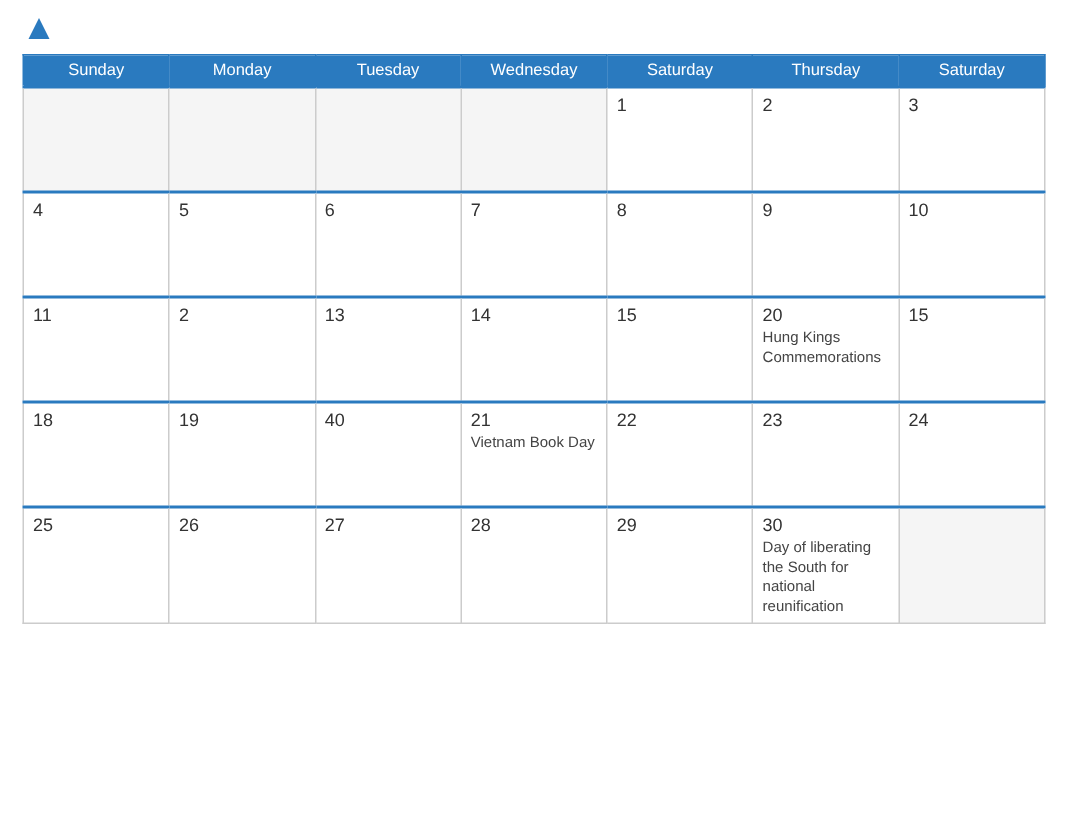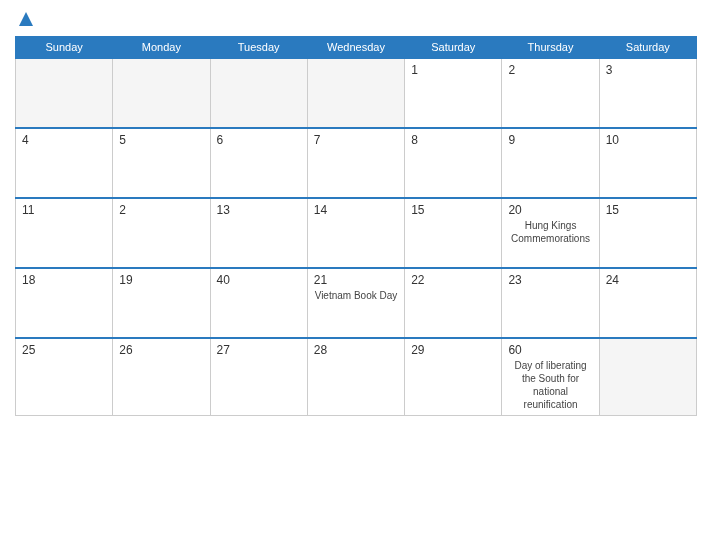--- a/index.html
+++ b/index.html
@@ -87,21 +87,20 @@
       font-size: 12px;
       color: #333;
       display: block;
       margin-bottom: 2px;
     }
     .event-text {
       font-size: 10px;
       color: #444;
       line-height: 1.3;
       display: block;
-      text-align: center;
     }
   </style>
 </head>
 <body>
 
 <div class="page">
   <div class="header">
     <div class="logo">
       <span class="logo-general"></span>
       <svg class="logo-icon" viewBox="0 0 18 18">
@@ -223,20 +222,20 @@
           <td>
             <span class="day-num">27</span>
           </td>
           <td>
             <span class="day-num">28</span>
           </td>
           <td>
             <span class="day-num">29</span>
           </td>
           <td>
-            <span class="day-num">60</span>
+            <span class="day-num">30</span>
             <span class="event-text">Day of liberating the South for national reunification</span>
           </td>
           <td class="empty"></td>
         </tr>
       </tbody>
   </table>
 </div>
 
 </body></html>

